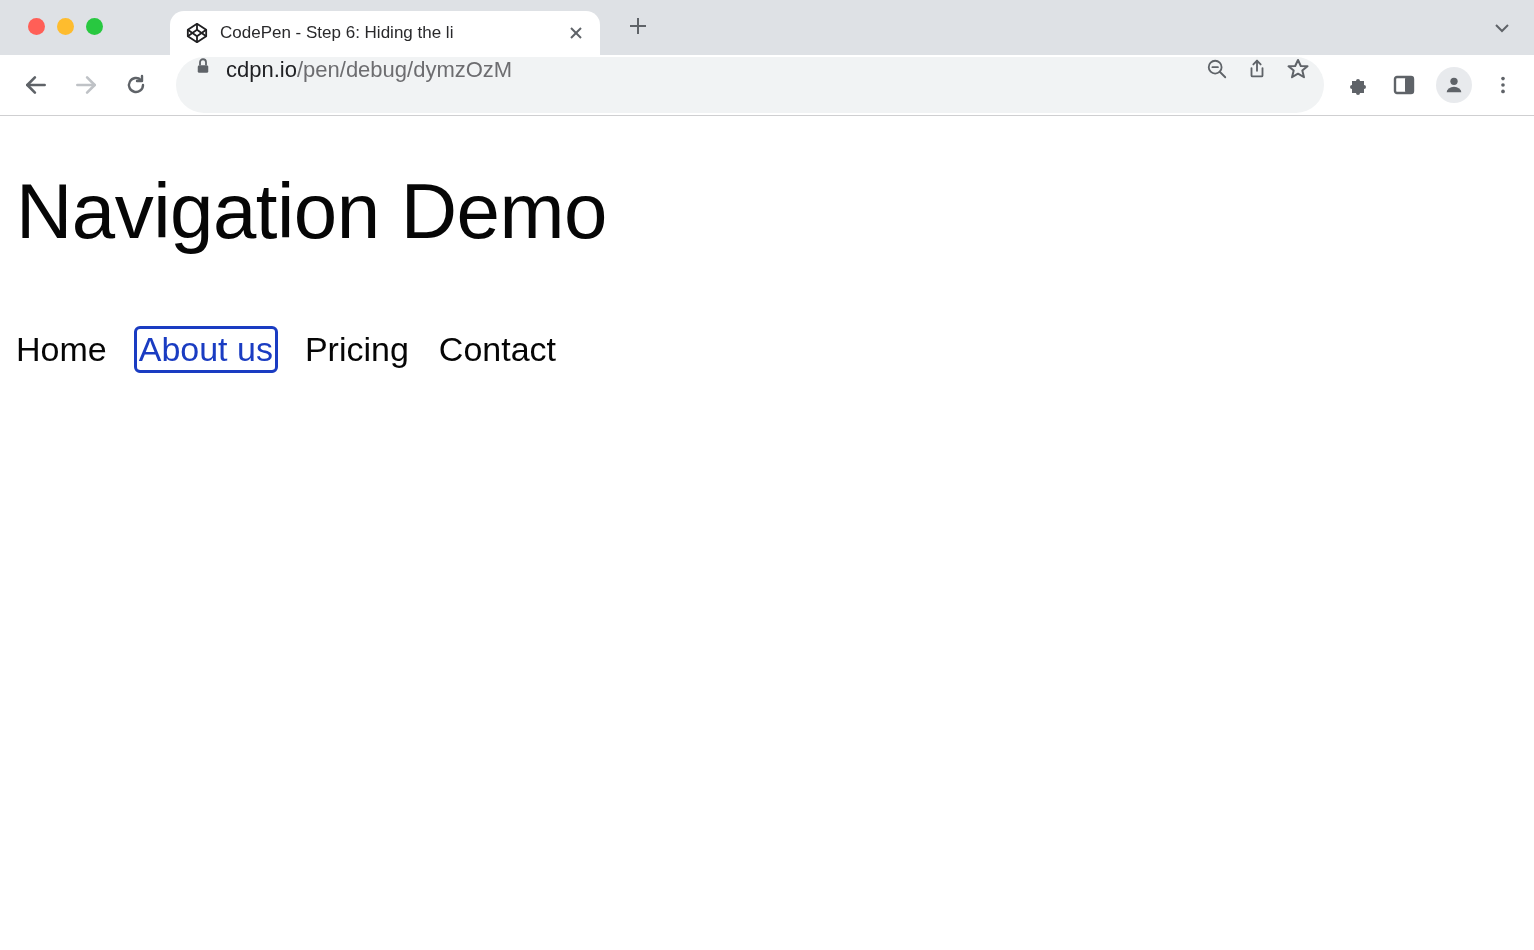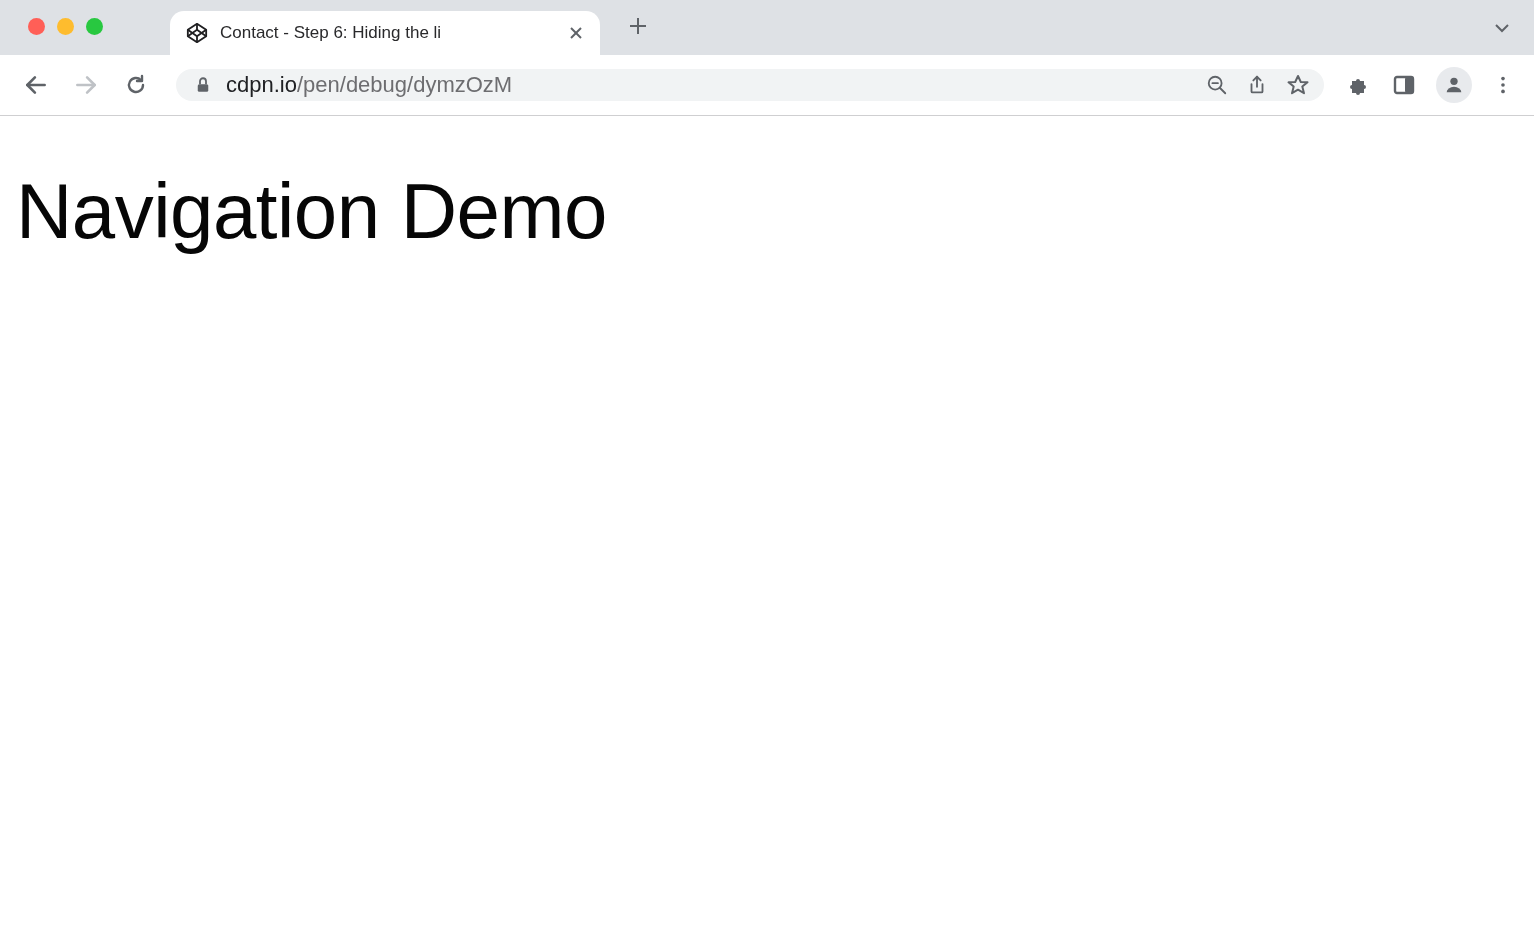--- a/index.html
+++ b/index.html
@@ -96,23 +96,23 @@
       display:flex; align-items:center; justify-content:center;
       color:#5f6368;
       cursor:pointer;
       border-radius: 50%;
     }
     .nav-btn.disabled { color: #b9bcc0; }
     .omnibox {
       flex: 1;
       background: #f1f3f4;
       border-radius: 30px;
-      height: 32px;
+      height: 56px;
       display:flex;
-      align-items:center;
+      align-items:flex-start;
       padding: 0 14px 0 18px;
       gap: 14px;
       color:#202124;
       font-size: 22px;
       margin: 0 6px;
     }
     .lock-icon { color:#5f6368; display:flex; align-items:center; }
     .url { flex:1; white-space:nowrap; }
     .url .domain { color:#202124; }
     .url .path { color:#6d6d70; }
@@ -177,21 +177,21 @@
     <div class="tab">
       <span>
         <svg width="22" height="22" viewBox="0 0 24 24" fill="none" stroke="#1f1f21" stroke-width="2" stroke-linejoin="round">
           <polygon points="12,2 22,8.5 22,15.5 12,22 2,15.5 2,8.5"></polygon>
           <polyline points="2,8.5 12,15.5 22,8.5"></polyline>
           <polyline points="2,15.5 12,8.5 22,15.5"></polyline>
           <line x1="12" y1="2" x2="12" y2="8.5"></line>
           <line x1="12" y1="15.5" x2="12" y2="22"></line>
         </svg>
       </span>
-      <span class="tab-title">Contact - Step 6: Hiding the li</span>
+      <span class="tab-title">CodePen - Step 6: Hiding the li</span>
       <span class="tab-close">
         <svg width="16" height="16" viewBox="0 0 16 16">
             <line x1="3" y1="3" x2="13" y2="13" stroke="#5f6368" stroke-width="2"></line>
             <line x1="13" y1="3" x2="3" y2="13" stroke="#5f6368" stroke-width="2"></line>
           </svg>
       </span>
     </div>
 
     <div class="new-tab">
       <svg width="20" height="20" viewBox="0 0 20 20">
@@ -285,13 +285,19 @@
             <circle cx="12" cy="19" r="2" fill="#5f6368"></circle>
           </svg>
       </span>
     </div>
   </div>
 </div>
 
 <div class="content">
   <h1 class="page-heading">Navigation Demo</h1>
 
+  <nav class="nav-links">
+    <a class="nav-link">Home</a>
+    <a class="nav-link focused">About us</a>
+    <a class="nav-link">Pricing</a>
+    <a class="nav-link">Contact</a>
+  </nav>
 </div>
 
 </body></html>

